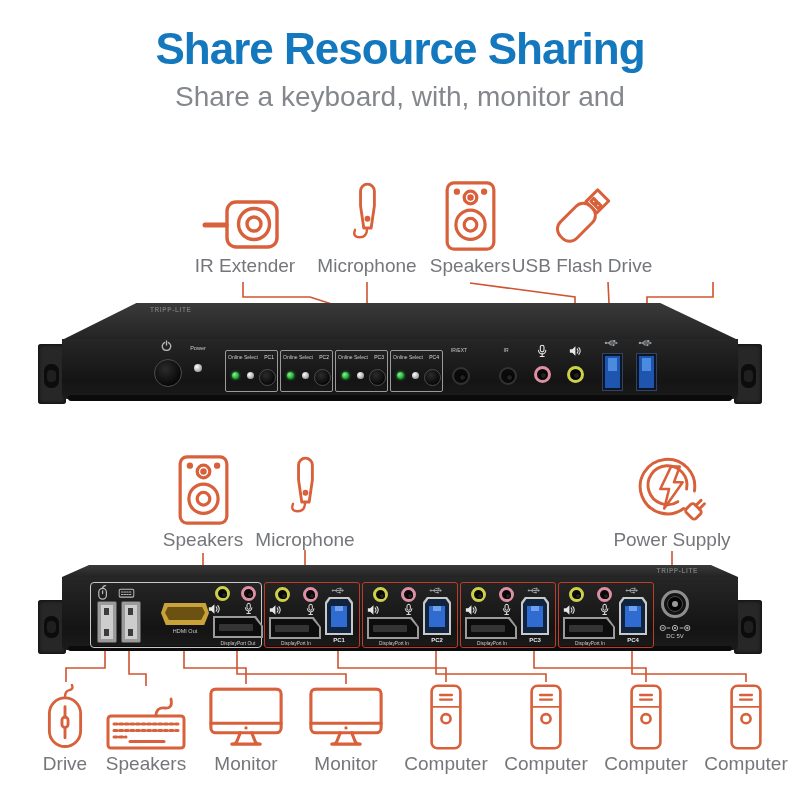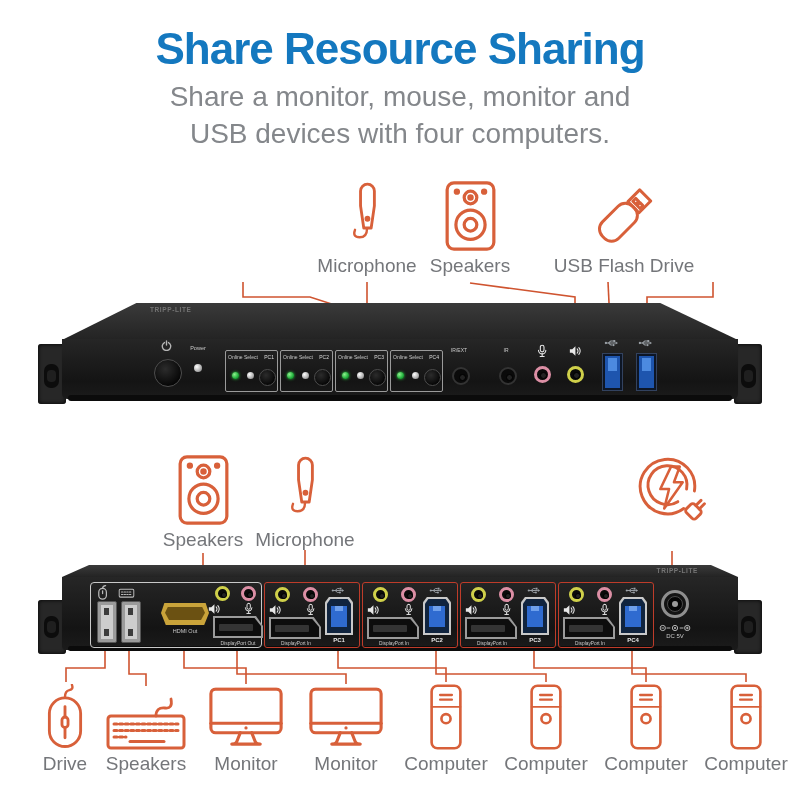--- a/index.html
+++ b/index.html
@@ -202,22 +202,21 @@
           <path d="M28.6 4 H31.4 M30 2.6 V5.4"></path>
     </g>
   </symbol>
 </defs>
 </svg>
 
 <div id="canvas">
 
   <div class="abs title">Share Resource Sharing</div>
   <div class="abs subtitle">
-    <div>Share a monitor, mouse, monitor and</div>
-    <div>USB devices with four computers.</div>
+    <div>Share a keyboard, with, monitor and</div>
   </div>
 
   <svg class="abs" style="left:0;top:0;width:800px;height:800px;pointer-events:none" viewBox="0 0 800 800" fill="none" stroke="#cf5430" stroke-width="1.6">
     <path d="M243 282 V297 H310 L459 345"></path>
     <path d="M367 282 V305 H505 L541 350"></path>
     <path d="M470 283 L575 297 V361"></path>
     <path d="M608 282 L611 344"></path>
     <path d="M713 282 V297 H647 V344"></path>
     <path d="M203 553 V566 H222 V585"></path>
     <path d="M305 550 V566 H249 V585"></path>
@@ -225,37 +224,45 @@
     <path d="M105 649 V668 H66 V682"></path>
     <path d="M129 649 V674 H146 V686"></path>
     <path d="M184 649 V668 H246 V684"></path>
     <path d="M237 649 V674 H346 V684"></path>
     <path d="M338 650 V668 H446 V682"></path>
     <path d="M436 650 V674 H546 V682"></path>
     <path d="M534 650 V668 H646 V682"></path>
     <path d="M632 650 V674 H746 V682"></path>
   </svg>
 
+  <div class="abs callout" style="left:175px;top:180px;width:140px">
+    <div class="iconwrap" style="height:72px">
+        <svg class="ico" viewBox="0 0 88 56" width="88" height="56">
+          <use href="#s-ir"></use>
+        </svg>
+      </div>
+    <div class="clabel">IR Extender</div>
+  </div>
   <div class="abs callout" style="left:322px;top:180px;width:90px">
     <div class="iconwrap" style="height:72px">
         <svg class="ico" viewBox="0 0 44 78" width="42" height="72">
           <use href="#s-mic"></use>
         </svg>
       </div>
     <div class="clabel">Microphone</div>
   </div>
   <div class="abs callout" style="left:425px;top:180px;width:90px">
     <div class="iconwrap" style="height:72px">
         <svg class="ico" viewBox="0 0 54 74" width="53" height="72">
           <use href="#s-spk"></use>
         </svg>
       </div>
     <div class="clabel">Speakers</div>
   </div>
-  <div class="abs callout" style="left:551px;top:180px;width:146px">
+  <div class="abs callout" style="left:509px;top:180px;width:146px">
     <div class="iconwrap" style="height:72px">
         <svg class="ico" viewBox="0 0 92 78" width="86" height="72">
           <use href="#s-usb"></use>
         </svg>
       </div>
     <div class="clabel">USB Flash Drive</div>
   </div>
 
   <div class="abs" style="left:38px;top:300px;width:724px;height:106px">
     <div class="abs ear" style="left:0;top:44px;width:28px;height:60px">
@@ -367,20 +374,21 @@
         </svg>
       </div>
     <div class="clabel">Microphone</div>
   </div>
   <div class="abs callout" style="left:610px;top:438px;width:124px">
     <div class="iconwrap" style="height:88px">
         <svg class="ico" viewBox="0 0 76 76" width="74" height="74">
           <use href="#s-pwr"></use>
         </svg>
       </div>
+    <div class="clabel">Power Supply</div>
   </div>
 
   <div class="abs" style="left:38px;top:560px;width:724px;height:100px">
     <div class="abs ear" style="left:0;top:40px;width:28px;height:54px">
       <div class="slot" style="left:6px;top:16px;width:15px;height:22px">
           <div class="slot-in" style="left:3px;top:5px;width:9px;height:12px"></div>
         </div>
     </div>
     <div class="abs ear" style="left:696px;top:40px;width:28px;height:54px">
       <div class="slot" style="left:7px;top:16px;width:15px;height:22px">

